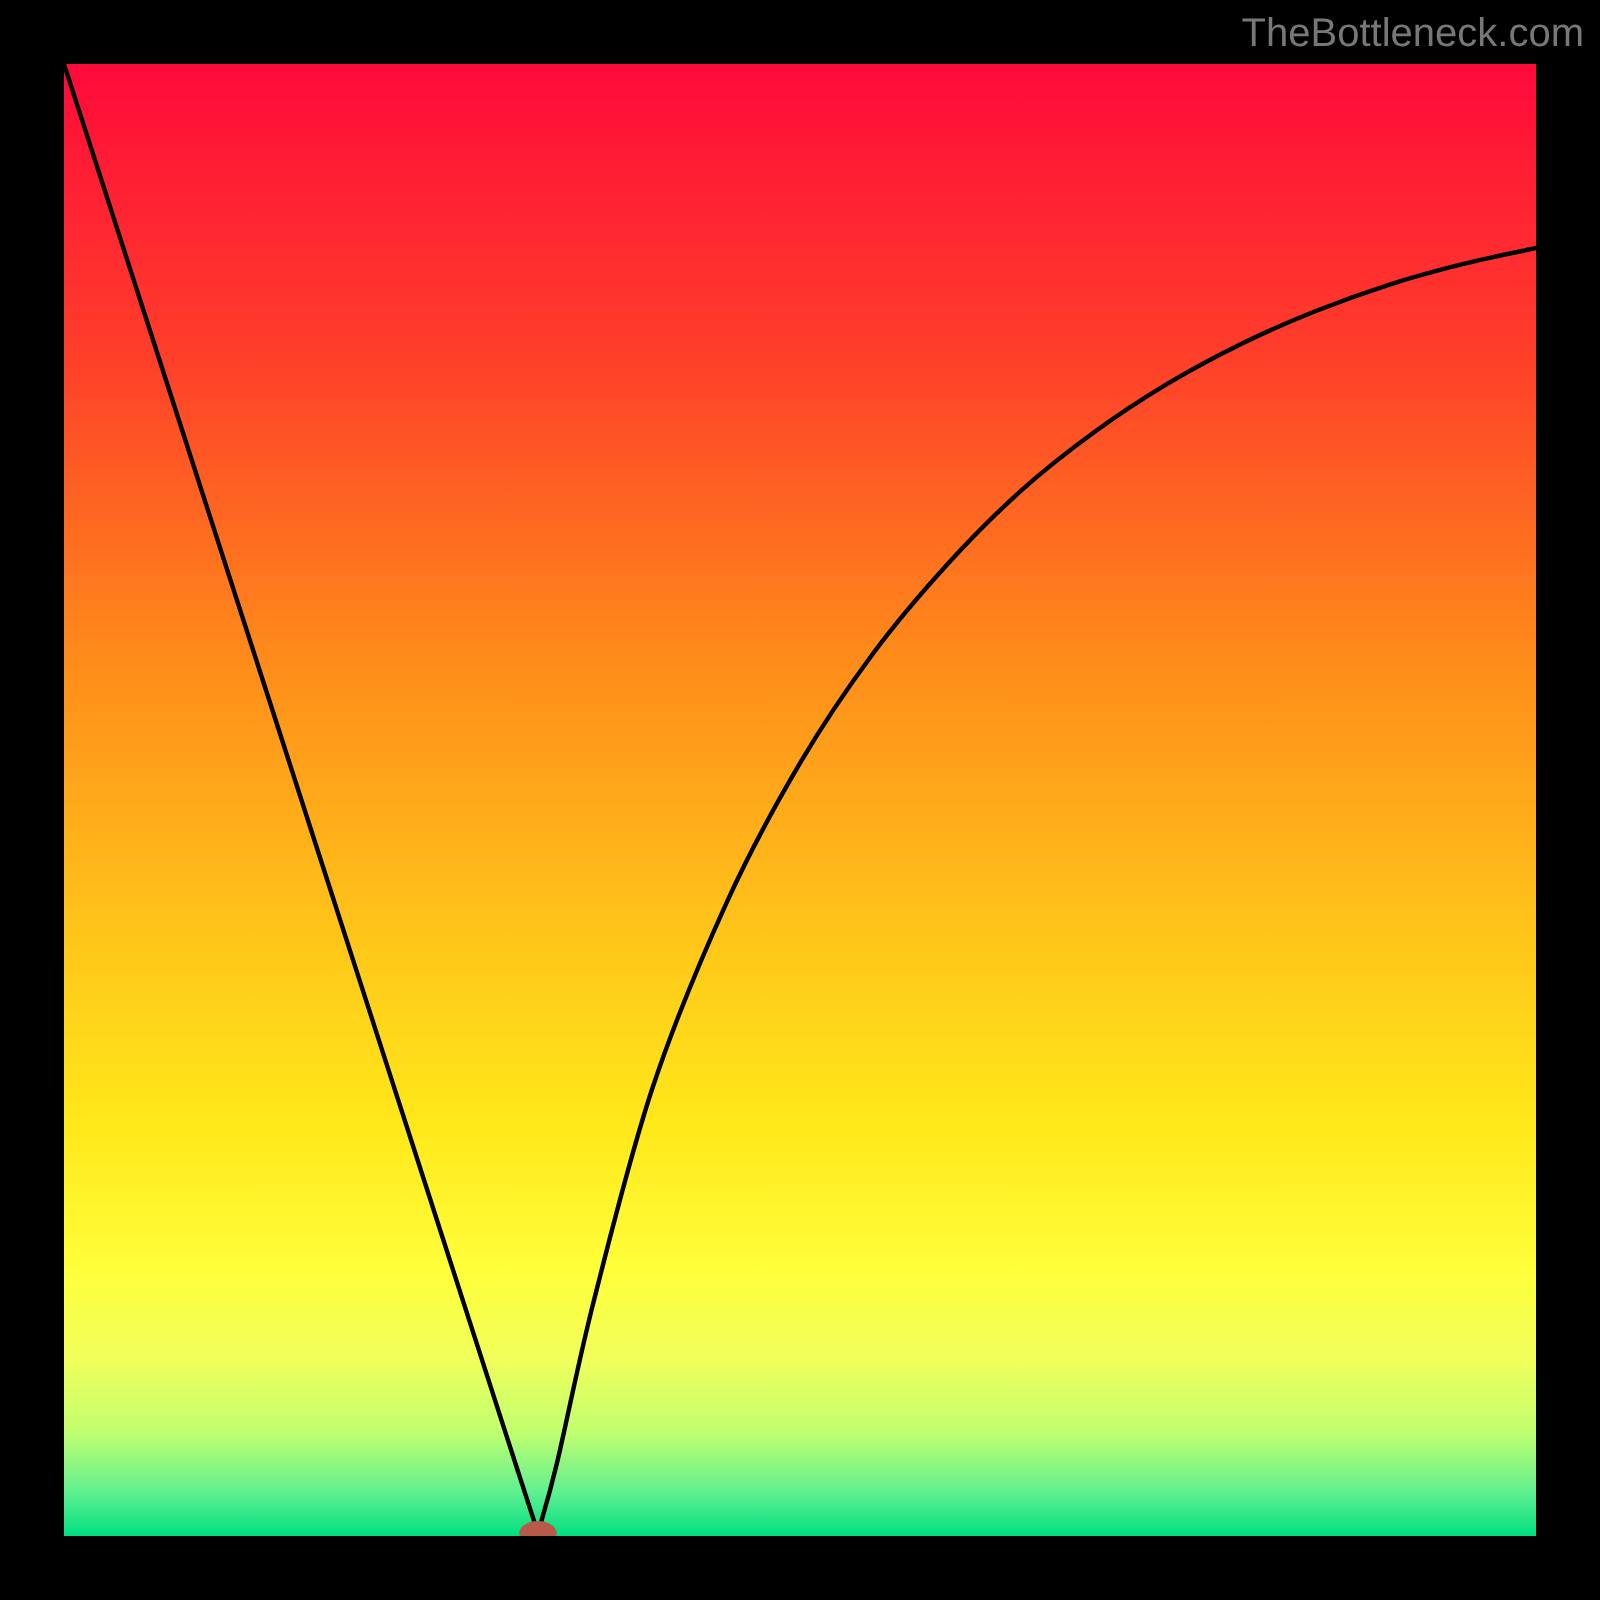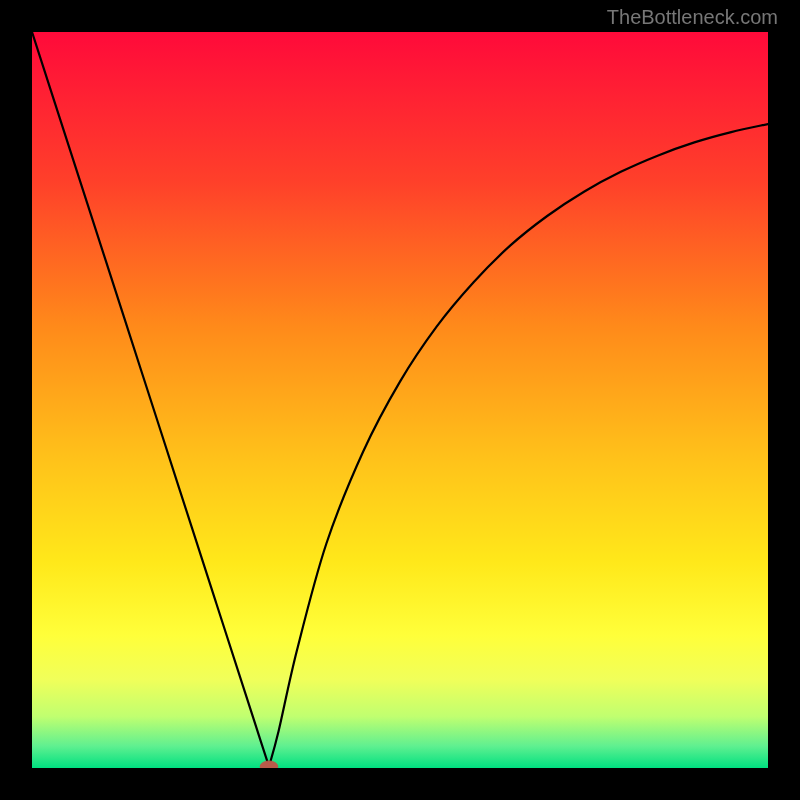--- a/index.html
+++ b/index.html
@@ -20,21 +20,21 @@
     position: absolute;
     left: 32px;
     top: 32px;
     width: 736px;
     height: 736px;
     overflow: hidden;
   }
   .watermark {
     position: absolute;
     top: 6px;
-    right: 22px;
+    right: 8px;
     color: #777777;
     font-size: 20px;
     font-weight: 500;
     letter-spacing: 0px;
   }
   svg {
     display: block;
   }
   .curve {
     fill: none;

